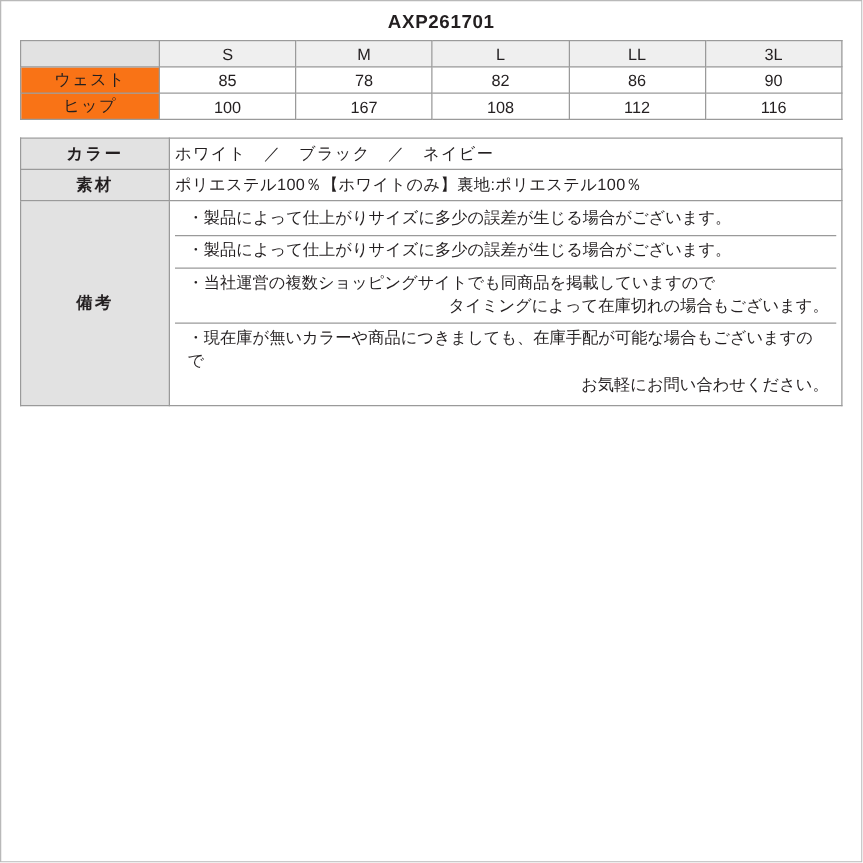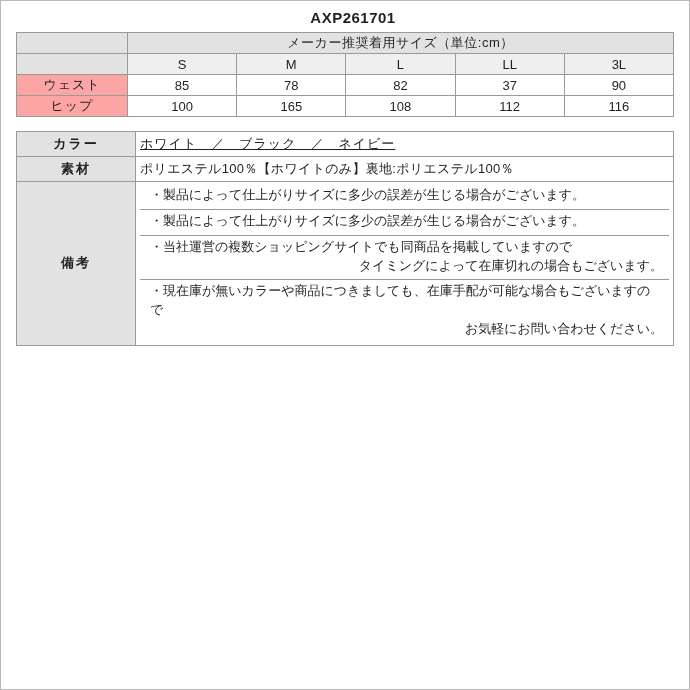--- a/index.html
+++ b/index.html
@@ -61,21 +61,21 @@
   .size-head-blank {
     background: #e2e2e2;
     width: 110px;
   }
   .size-col-head {
     background: #efefef;
     font-weight: normal;
     font-size: 13.5px;
   }
   .size-row-head {
-    background: #fca5a5;
+    background: #f97316;
     font-weight: bold;
     font-size: 13px;
     letter-spacing: 1px;
   }
   .size-cell {
     background: #ffffff;
     font-size: 13px;
   }
 
   
@@ -101,21 +101,20 @@
     letter-spacing: 2px;
     height: 20px;
   }
   .spec-value {
     background: #ffffff;
     padding-left: 10px;
     letter-spacing: 0.3px;
   }
   .spec-value.color-line {
     letter-spacing: 1px;
-    text-decoration: underline;
   }
   .notes-cell {
     background: #ffffff;
     padding: 0;
   }
   .note-row {
     border-bottom: 1px solid #9a9a9a;
     padding: 3px 6px 3px 10px;
     font-size: 13px;
     line-height: 1.45;
@@ -135,44 +134,40 @@
 </style>
 </head>
 <body>
 
 <div class="page">
 
   <div class="product-code">AXP261701</div>
 
   <table class="size-table">
     <tbody>
-        <tr>
-      <td class="size-head-blank"></td>
-      <td class="size-title" colspan="5">メーカー推奨着用サイズ（単位:cm）</td>
-    </tr>
     <tr>
       <td class="size-head-blank"></td>
       <td class="size-col-head">S</td>
       <td class="size-col-head">M</td>
       <td class="size-col-head">L</td>
       <td class="size-col-head">LL</td>
       <td class="size-col-head">3L</td>
     </tr>
     <tr>
       <td class="size-row-head">ウェスト</td>
       <td class="size-cell">85</td>
       <td class="size-cell">78</td>
       <td class="size-cell">82</td>
-      <td class="size-cell">37</td>
+      <td class="size-cell">86</td>
       <td class="size-cell">90</td>
     </tr>
     <tr>
       <td class="size-row-head">ヒップ</td>
       <td class="size-cell">100</td>
-      <td class="size-cell">165</td>
+      <td class="size-cell">167</td>
       <td class="size-cell">108</td>
       <td class="size-cell">112</td>
       <td class="size-cell">116</td>
     </tr>
   </tbody>
     </table>
 
   <div class="spec-wrap">
     <table class="spec-table">
       <tbody>

